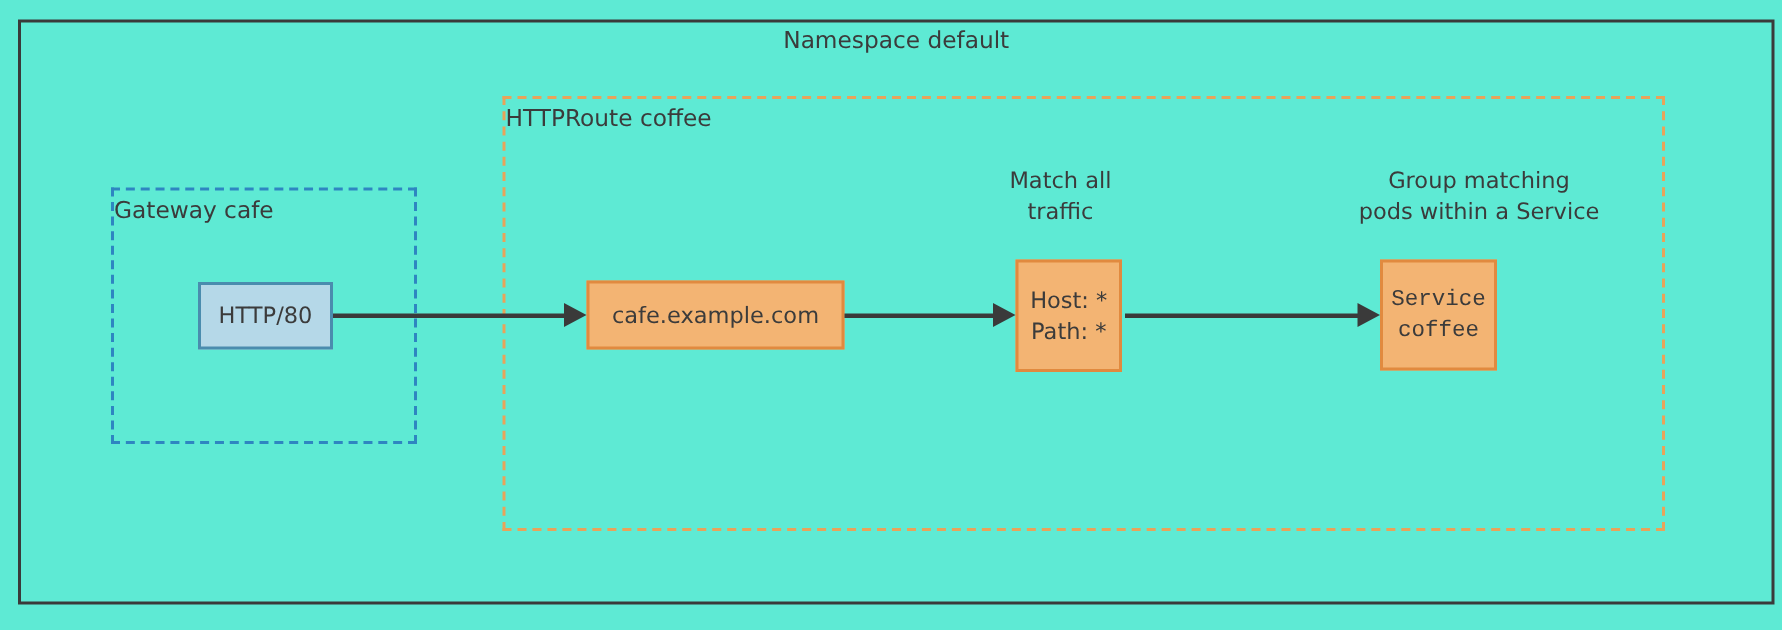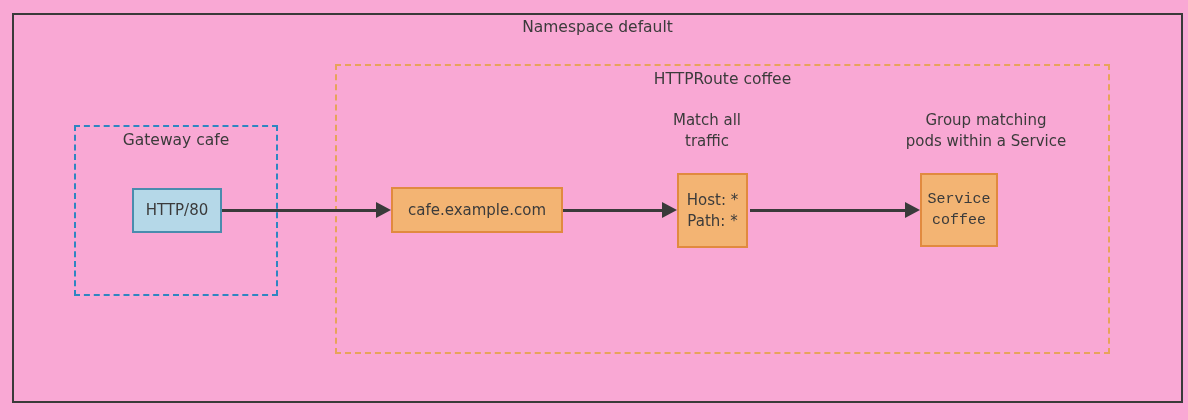--- a/index.html
+++ b/index.html
@@ -16,21 +16,21 @@
   * { margin: 0; padding: 0; box-sizing: border-box; }
   html, body { background: #ffffff; }
   body {
     font-family: "DejaVu Sans", "Liberation Sans", sans-serif;
     color: var(--text);
   }
   .canvas {
     position: relative;
     width: 1188px;
     height: 420px;
-    background: #f9a8d4;
+    background: #5eead4;
     overflow: hidden;
   }
   .outer-box {
     position: absolute;
     left: 12px; top: 13px;
     width: 1171px; height: 390px;
     border: 2px solid var(--outer-border);
     background: transparent;
   }
   .outer-title {
@@ -44,21 +44,21 @@
   .group-box {
     position: absolute;
     background: transparent;
   }
   .group-box.blue { border: 2px dashed var(--dashed-blue); }
   .group-box.orange { border: 2px dashed var(--dashed-orange); }
   .group-title {
     position: absolute;
     left: 0; top: 4px;
     width: 100%;
-    text-align: center;
+    text-align: left;
     font-size: 15.5px;
     color: var(--text);
   }
   .node {
     position: absolute;
     display: flex;
     flex-direction: column;
     align-items: center;
     justify-content: center;
     font-size: 15px;

